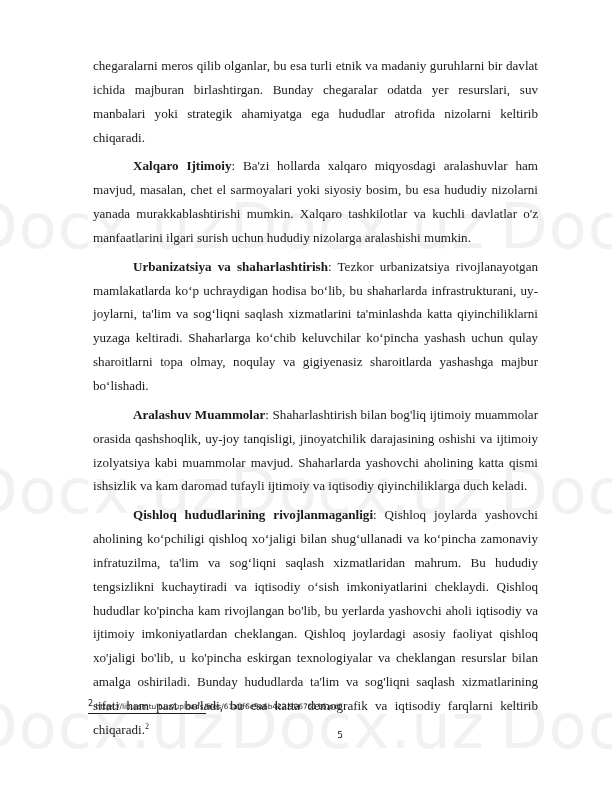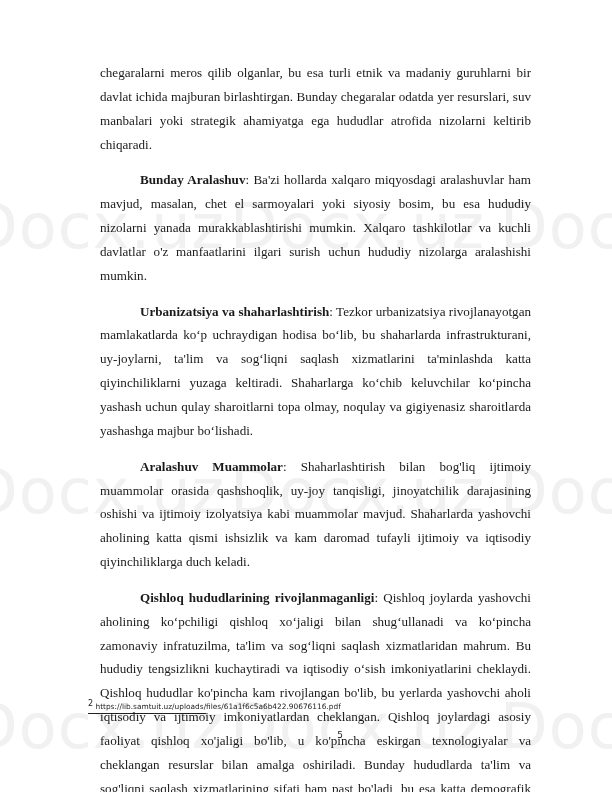--- a/index.html
+++ b/index.html
@@ -1,20 +1,20 @@
 <!DOCTYPE html>
 <html><head>
   <meta charset="utf-8">
   <style>
     html, body { margin: 0; padding: 0; background: #ffffff; }
     body { width: 612px; height: 792px; position: relative; overflow: hidden; }
     .page { position: absolute; left: 0; top: 0; width: 612px; height: 792px; background: #fff; }
     .watermark { position: absolute; font-family: "DejaVu Sans", sans-serif; font-size: 62px; color: #f1f1f1; letter-spacing: 1px; white-space: nowrap; pointer-events: none; }
     .body-text { position: absolute; left: 88px; top: 49px; width: 455px; font-family: "Liberation Serif", serif; font-size: 13.1px; line-height: 23.85px; color: #1a1a1a; }
-    .para { margin: 12px; text-align: justify; }
+    .para { margin: 5px; text-align: justify; }
     .para.indent { text-indent: 40px; }
     .para b { font-weight: bold; }
     sup { font-size: 8px; line-height: 0; vertical-align: super; }
     .fn-rule { position: absolute; left: 88px; top: 713px; width: 118px; height: 0; border-top: 1px solid #222; }
     .footnote { position: absolute; left: 88px; top: 702px; font-family: "DejaVu Sans", sans-serif; font-size: 7.4px; color: #222; white-space: nowrap; }
     .page-number { position: absolute; left: 0; width: 612px; top: 730px; text-align: center; margin-left: 34px; font-family: "DejaVu Sans", sans-serif; font-size: 9px; color: #222; }
   </style>
 </head>
 <body>
 
@@ -26,21 +26,21 @@
   <div class="watermark" style="left:-30px; top:455px;">Docx.uz</div>
   <div class="watermark" style="left:230px; top:455px;">Docx.uz</div>
   <div class="watermark" style="left:500px; top:455px;">Docx.uz</div>
   <div class="watermark" style="left:-30px; top:690px;">Docx.uz</div>
   <div class="watermark" style="left:230px; top:690px;">Docx.uz</div>
   <div class="watermark" style="left:500px; top:690px;">Docx.uz</div>
 
   <div class="body-text">
     <p class="para"><span>chegaralarni meros qilib olganlar, bu esa turli etnik va madaniy guruhlarni bir davlat ichida majburan birlashtirgan. Bunday chegaralar odatda yer resurslari, suv manbalari yoki strategik ahamiyatga ega hududlar atrofida nizolarni keltirib chiqaradi.</span></p>
 
-    <p class="para indent"><b>Bunday Aralashuv</b><span>: Ba'zi hollarda xalqaro miqyosdagi aralashuvlar ham mavjud, masalan, chet el sarmoyalari yoki siyosiy bosim, bu esa hududiy nizolarni yanada murakkablashtirishi mumkin. Xalqaro tashkilotlar va kuchli davlatlar o'z manfaatlarini ilgari surish uchun hududiy nizolarga aralashishi mumkin.</span></p>
+    <p class="para indent"><b>Xalqaro Ijtimoiy</b><span>: Ba'zi hollarda xalqaro miqyosdagi aralashuvlar ham mavjud, masalan, chet el sarmoyalari yoki siyosiy bosim, bu esa hududiy nizolarni yanada murakkablashtirishi mumkin. Xalqaro tashkilotlar va kuchli davlatlar o'z manfaatlarini ilgari surish uchun hududiy nizolarga aralashishi mumkin.</span></p>
 
     <p class="para indent"><b>Urbanizatsiya va shaharlashtirish</b><span>: Tezkor urbanizatsiya rivojlanayotgan mamlakatlarda ko‘p uchraydigan hodisa bo‘lib, bu shaharlarda infrastrukturani, uy-joylarni, ta'lim va sog‘liqni saqlash xizmatlarini ta'minlashda katta qiyinchiliklarni yuzaga keltiradi. Shaharlarga ko‘chib keluvchilar ko‘pincha yashash uchun qulay sharoitlarni topa olmay, noqulay va gigiyenasiz sharoitlarda yashashga majbur bo‘lishadi.</span></p>
 
     <p class="para indent"><b>Aralashuv Muammolar</b><span>: Shaharlashtirish bilan bog'liq ijtimoiy muammolar orasida qashshoqlik, uy-joy tanqisligi, jinoyatchilik darajasining oshishi va ijtimoiy izolyatsiya kabi muammolar mavjud. Shaharlarda yashovchi aholining katta qismi ishsizlik va kam daromad tufayli ijtimoiy va iqtisodiy qiyinchiliklarga duch keladi.</span></p>
 
     <p class="para indent"><b>Qishloq hududlarining rivojlanmaganligi</b><span>: Qishloq joylarda yashovchi aholining ko‘pchiligi qishloq xo‘jaligi bilan shug‘ullanadi va ko‘pincha zamonaviy infratuzilma, ta'lim va sog‘liqni saqlash xizmatlaridan mahrum. Bu hududiy tengsizlikni kuchaytiradi va iqtisodiy o‘sish imkoniyatlarini cheklaydi. Qishloq hududlar ko'pincha kam rivojlangan bo'lib, bu yerlarda yashovchi aholi iqtisodiy va ijtimoiy imkoniyatlardan cheklangan. Qishloq joylardagi asosiy faoliyat qishloq xo'jaligi bo'lib, u ko'pincha eskirgan texnologiyalar va cheklangan resurslar bilan amalga oshiriladi. Bunday hududlarda ta'lim va sog'liqni saqlash xizmatlarining sifati ham past bo'ladi, bu esa katta demografik va iqtisodiy farqlarni keltirib chiqaradi.</span><sup>2</sup></p>
   </div>
 
   <div class="fn-rule"></div>
   <div class="footnote">

